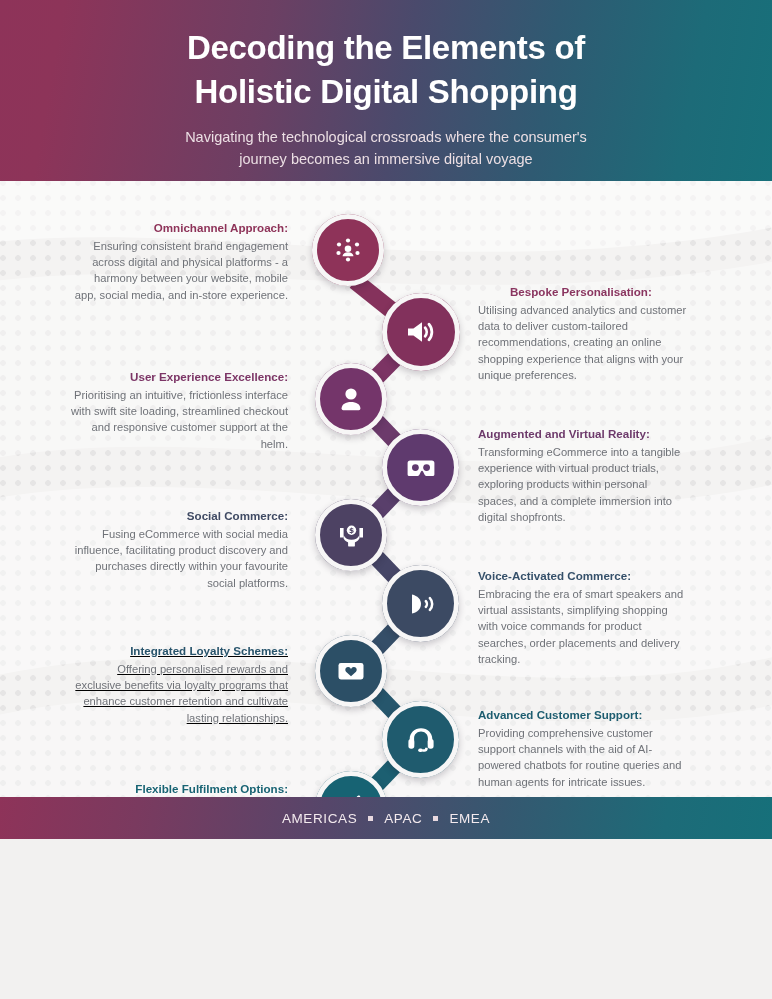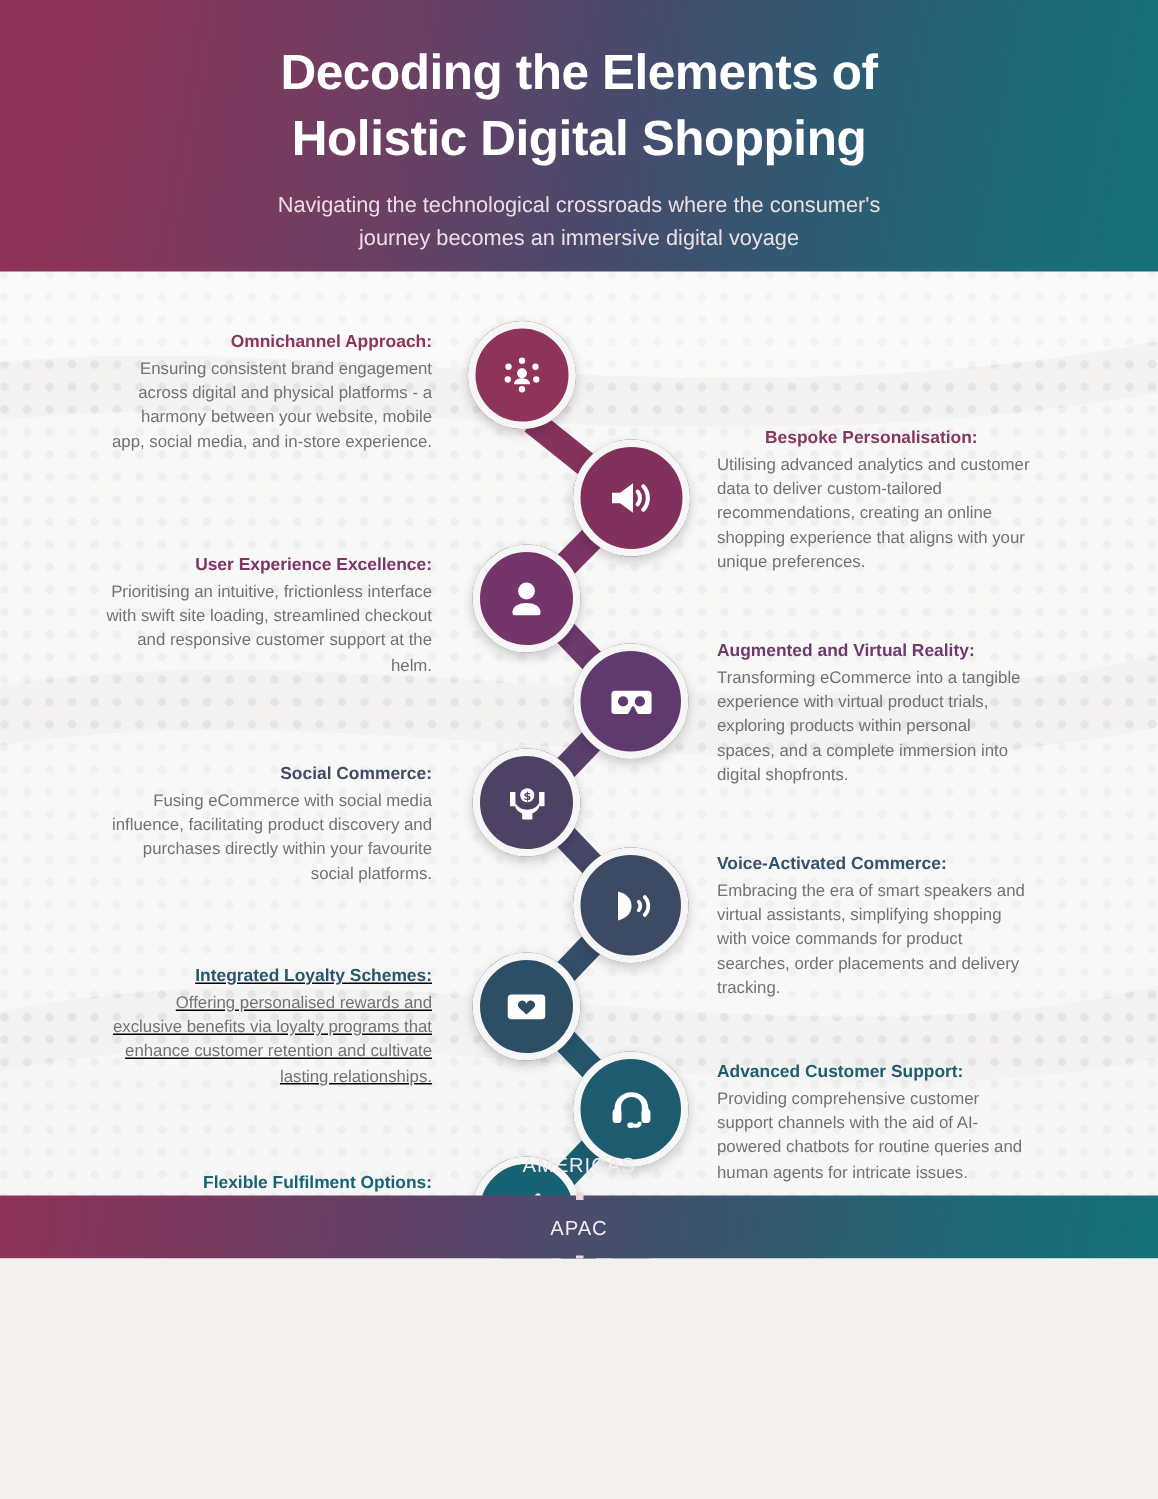--- a/index.html
+++ b/index.html
@@ -95,21 +95,21 @@
     font-size:15px;letter-spacing:7px;color:#8e3359;font-weight:bold;
   }
 
   
   .footer{
     position:absolute;left:0;bottom:0;width:772px;height:42px;
     background:linear-gradient(100deg,#8e3359 0%,#7a3a5f 18%,#56466a 42%,#355870 65%,#1d6b78 86%,#16707a 100%);
     display:flex;align-items:center;justify-content:center;
     z-index:9;
   }
-  .footer-items{display:flex;align-items:center;gap:11px;flex-direction:column;}
+  .footer-items{display:flex;align-items:center;gap:11px;}
   .footer-items span.item{
     color:#f3eaee;font-size:13.5px;letter-spacing:.6px;
   }
   .footer-items span.sep{
     width:5px;height:5px;background:#e8d9e0;display:inline-block;
   }
 </style>
 </head>
 <body>
 

